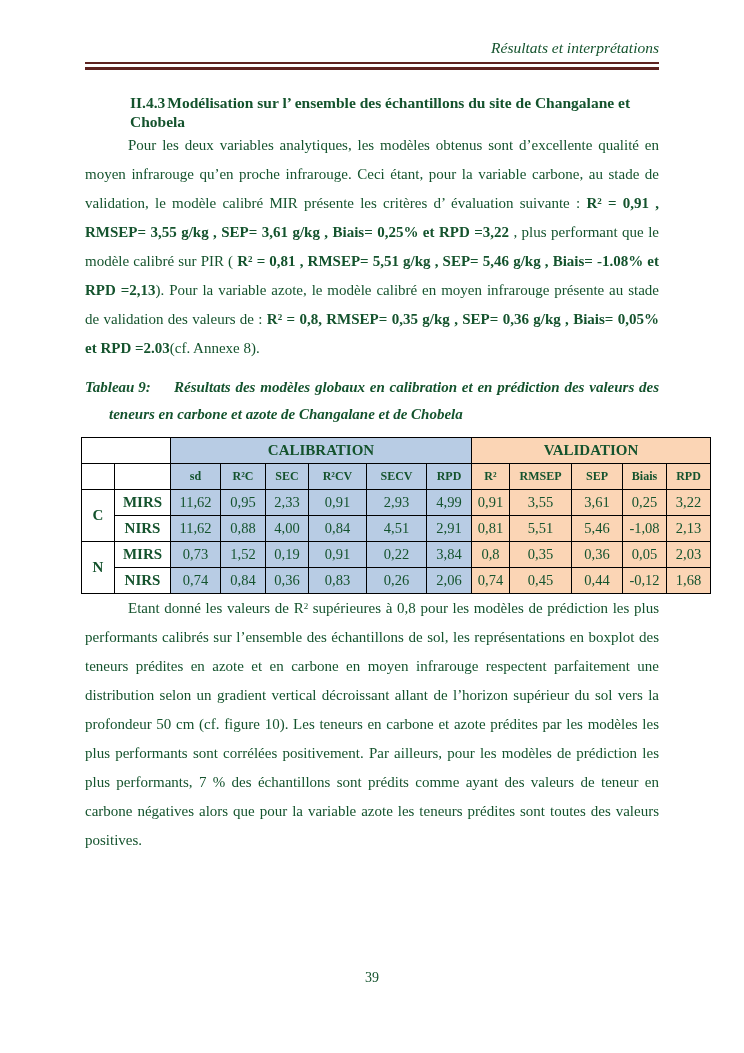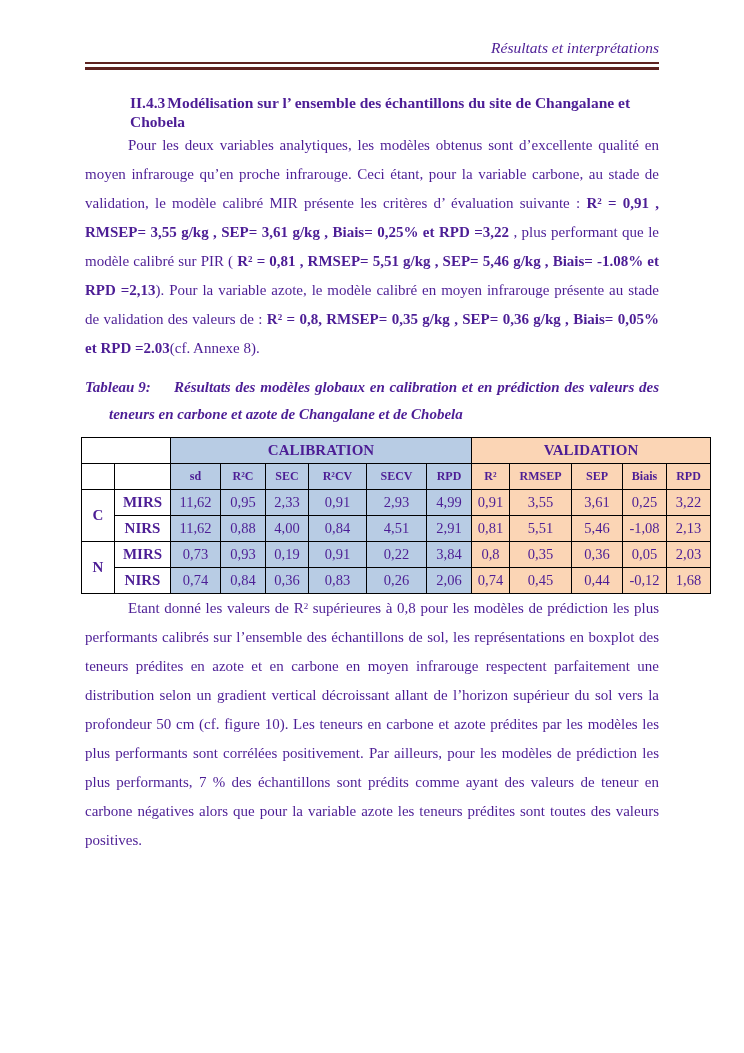--- a/index.html
+++ b/index.html
@@ -1,18 +1,18 @@
 <!DOCTYPE html>
 <html><head>
 <meta charset="utf-8">
 <style>
   html,body{margin:0;padding:0;background:#e8e8e8;}
   .page{
     width:744px;height:1053px;position:relative;background:#ffffff;
-    font-family:"Liberation Serif","DejaVu Serif",serif;color:#4c1d95;
+    font-family:"Liberation Serif","DejaVu Serif",serif;color:#14532d;
     margin:0 auto;overflow:hidden;
   }
   .content{padding:0 85px;}
   .header-right{
     margin-top:40px;text-align:right;font-style:italic;font-size:15.5px;line-height:16px;
   }
   .rule{
     margin-top:6px;height:3px;
     border-top:2px solid #5E2320;border-bottom:3px solid #5E2320;
   }
@@ -130,21 +130,21 @@
         <td class="val">0,81</td>
         <td class="val">5,51</td>
         <td class="val">5,46</td>
         <td class="val">-1,08</td>
         <td class="val">2,13</td>
       </tr>
       <tr>
         <td class="glabel" rowspan="2">N</td>
         <td class="method">MIRS</td>
         <td class="cal">0,73</td>
-        <td class="cal">0,93</td>
+        <td class="cal">1,52</td>
         <td class="cal">0,19</td>
         <td class="cal">0,91</td>
         <td class="cal">0,22</td>
         <td class="cal">3,84</td>
         <td class="val">0,8</td>
         <td class="val">0,35</td>
         <td class="val">0,36</td>
         <td class="val">0,05</td>
         <td class="val">2,03</td>
       </tr>
@@ -162,13 +162,14 @@
         <td class="val">-0,12</td>
         <td class="val">1,68</td>
       </tr>
     </tbody>
       </table>
 
     <p class="body p2"><span>Etant donné les valeurs de R</span><sup>2</sup><span> supérieures à 0,8 pour les modèles de prédiction les plus performants calibrés sur l’ensemble des échantillons de sol, les représentations en boxplot des teneurs prédites en azote et en carbone en moyen infrarouge respectent parfaitement une distribution selon un gradient vertical décroissant allant de l’horizon supérieur du sol vers la profondeur 50 cm (cf. figure 10). Les teneurs en carbone et azote prédites par les modèles les plus performants sont corrélées positivement. Par ailleurs, pour les modèles de prédiction les plus performants, 7 % des échantillons sont prédits comme ayant des valeurs de teneur en carbone négatives alors que pour la variable azote les teneurs prédites sont toutes des valeurs positives.</span></p>
 
   </div>
 
+  <div class="pageno">39</div>
 </div>
 
 </body></html>

